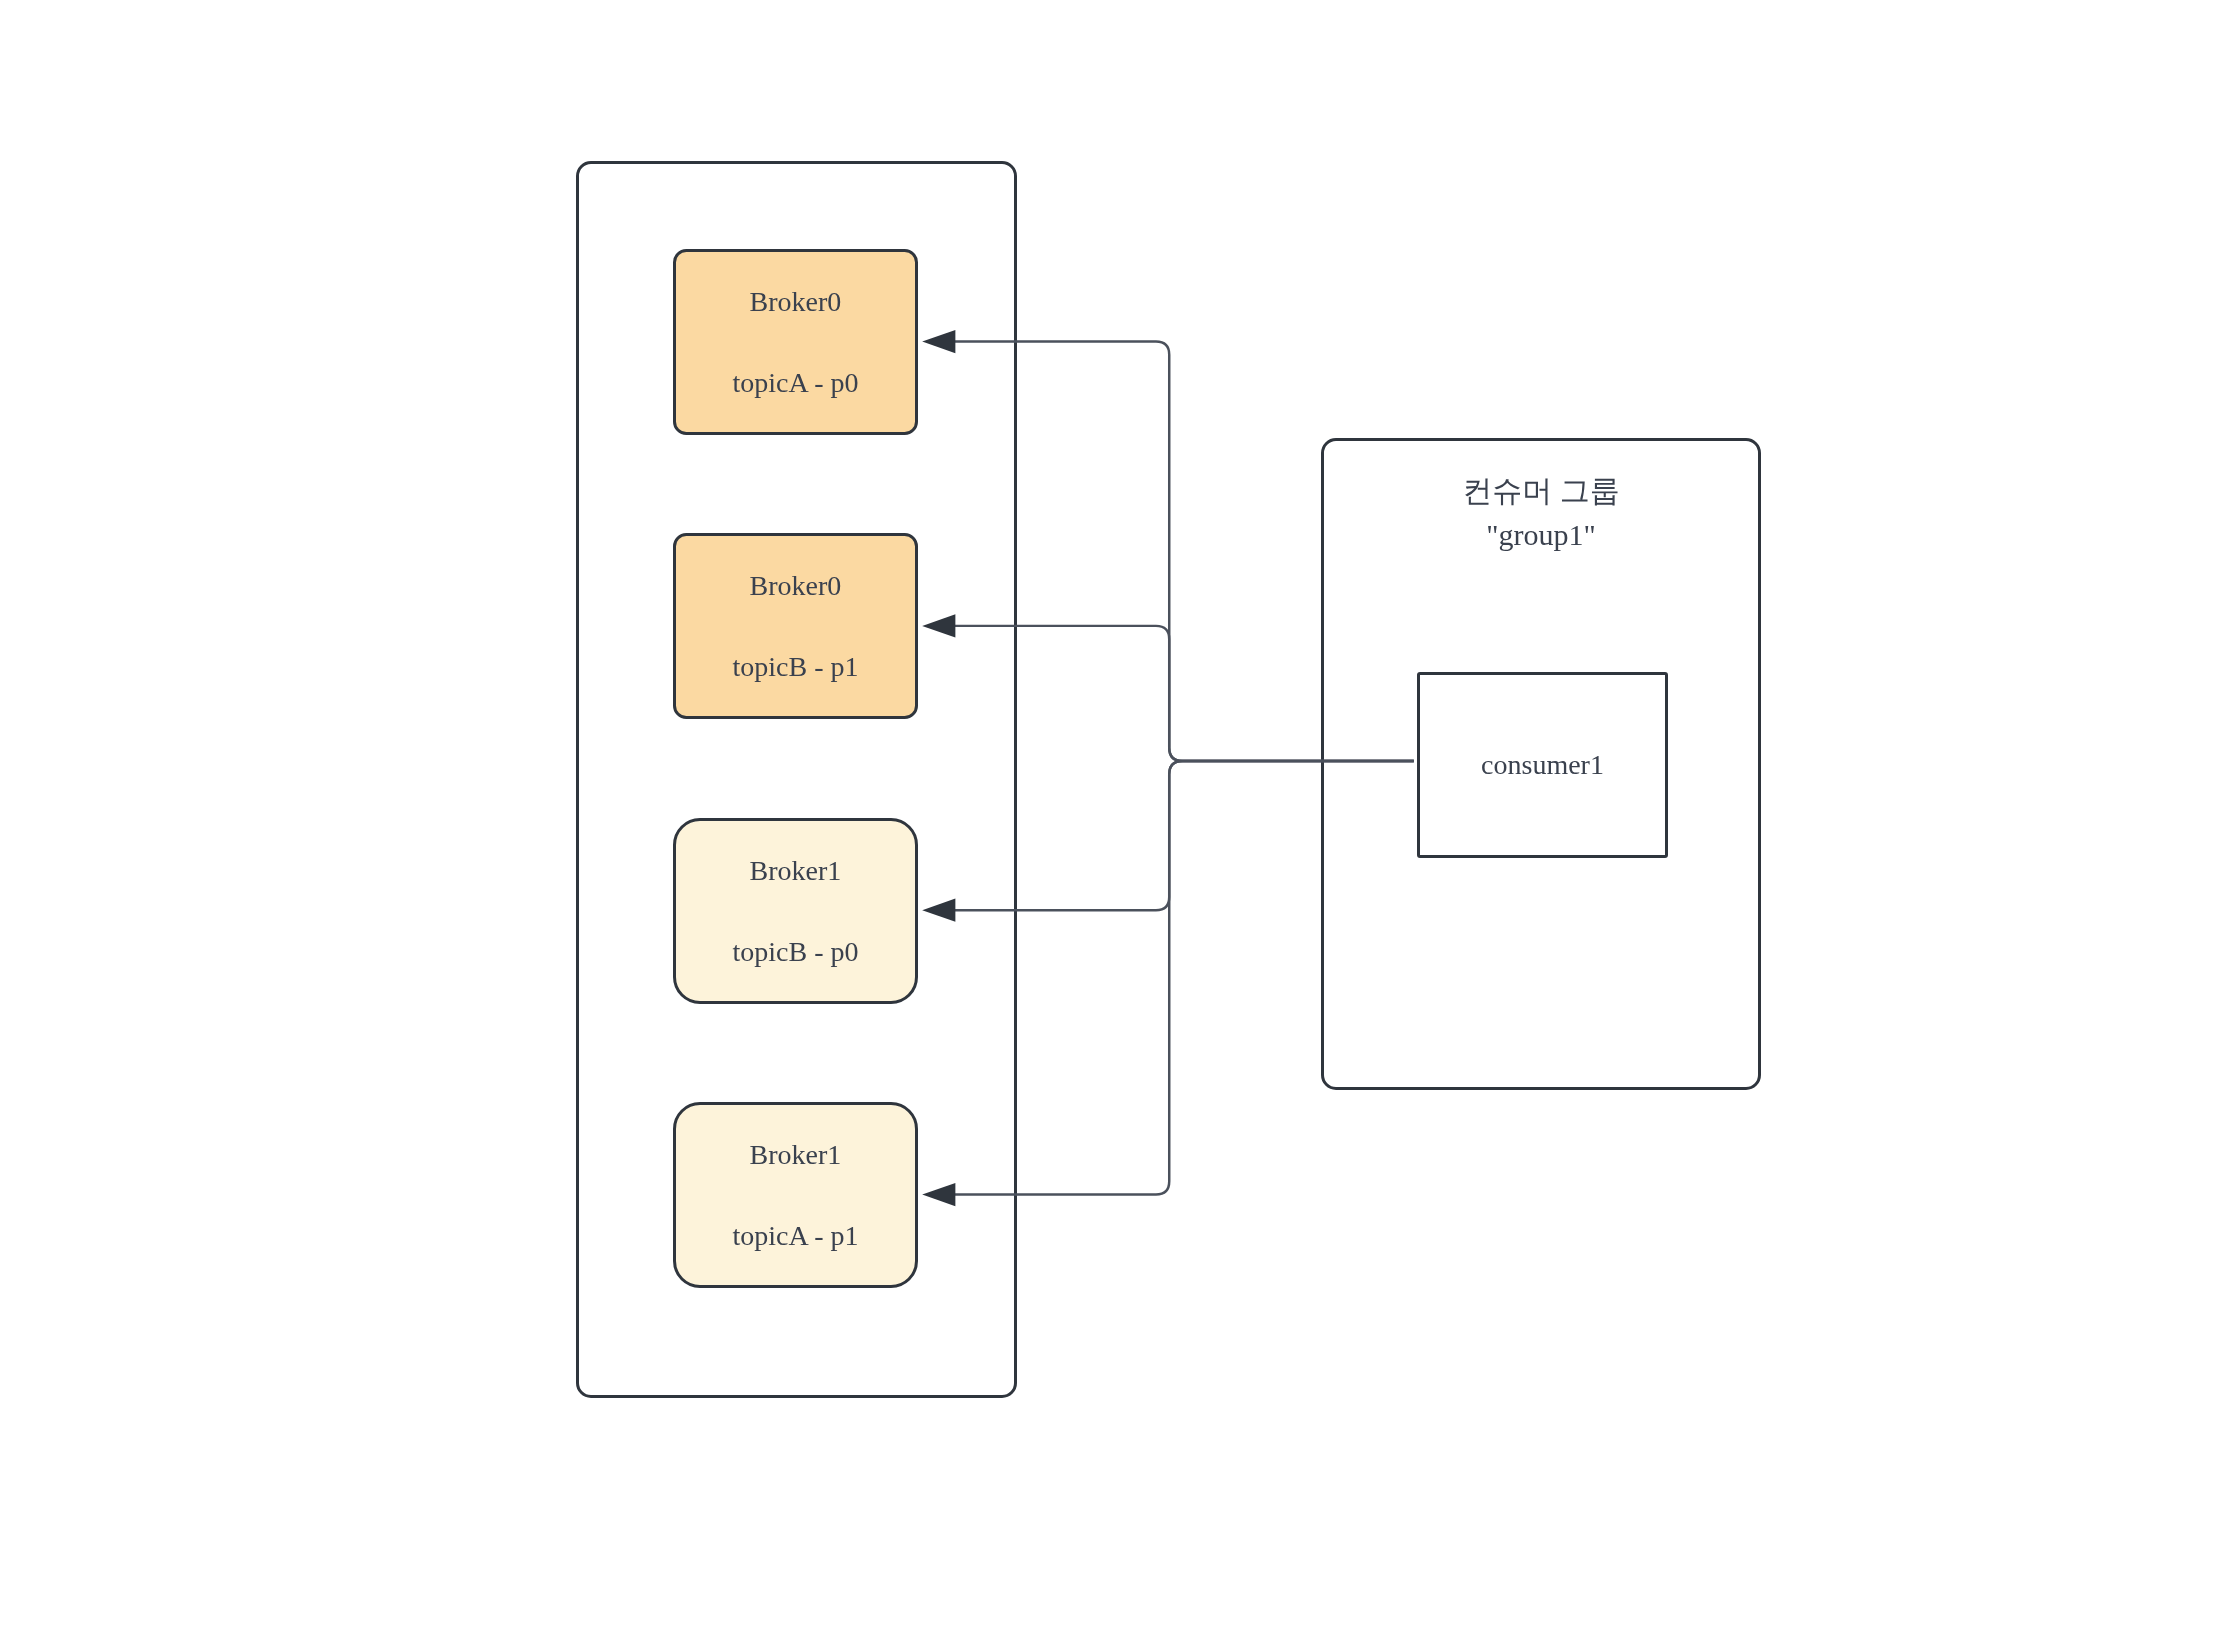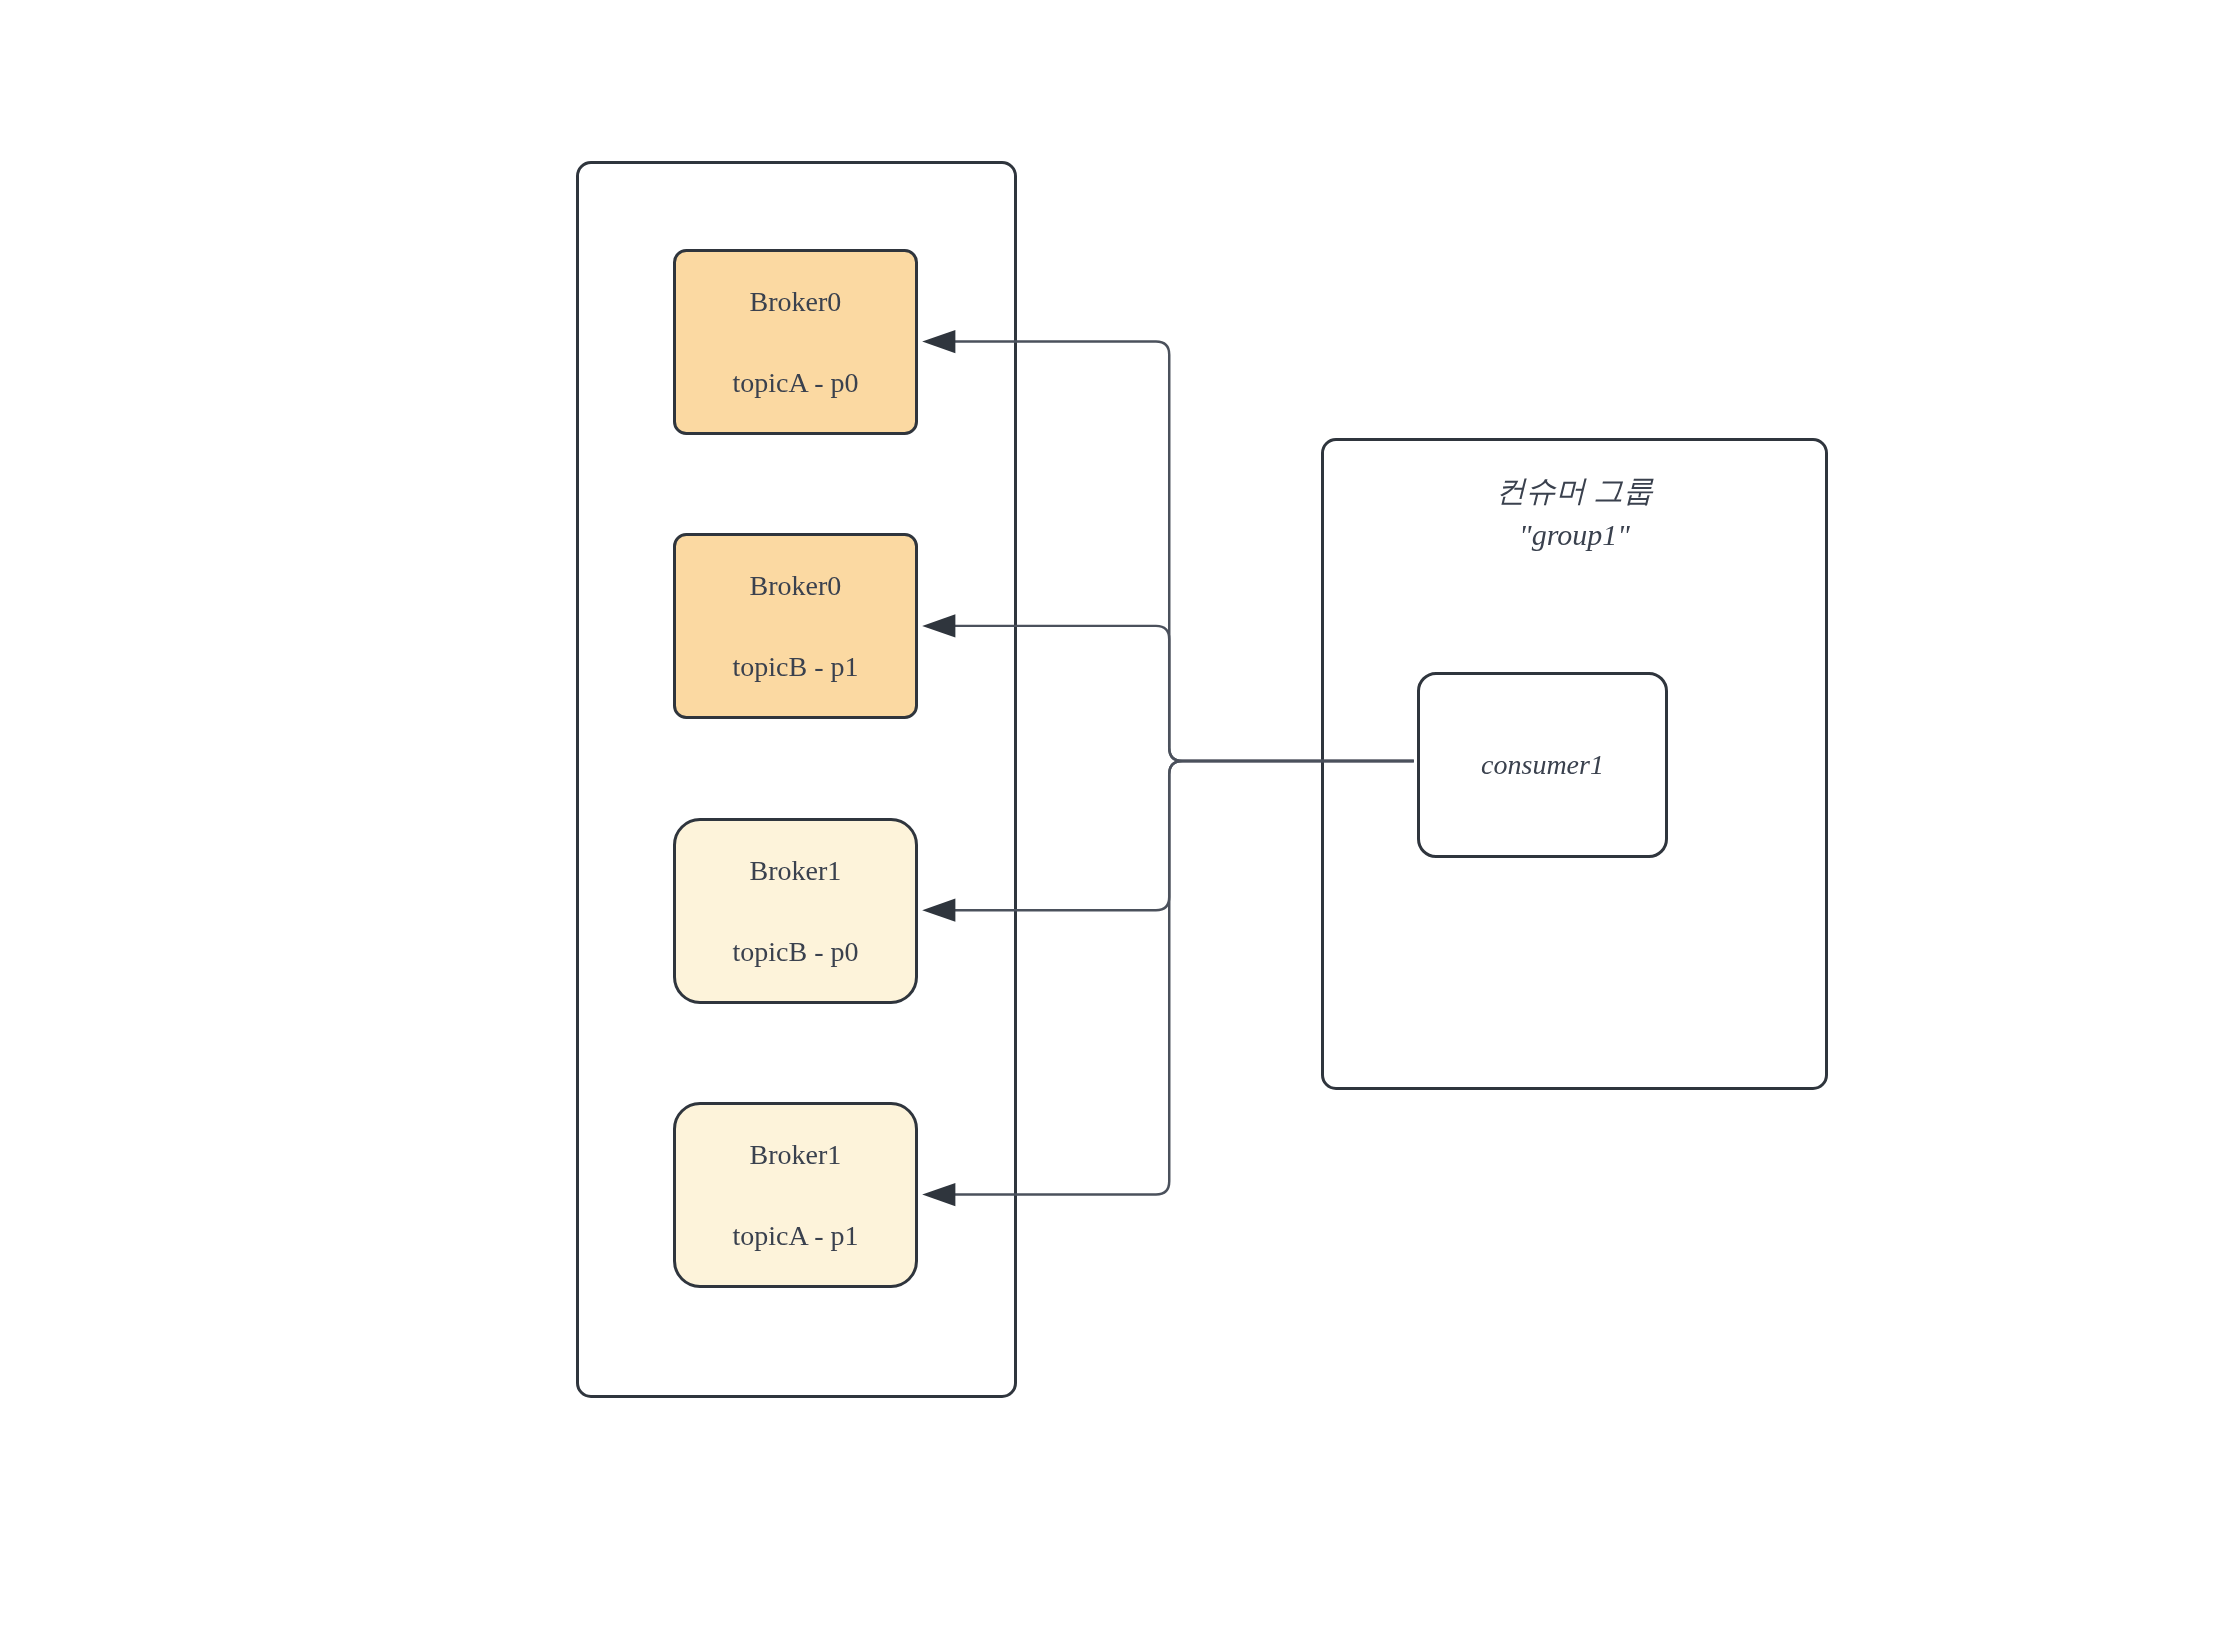--- a/index.html
+++ b/index.html
@@ -64,39 +64,38 @@
   }
   .topic-a{background:var(--topic-a);}
   .topic-b{background:var(--topic-b);border-radius:27px;}
   .b1{top:249px;}
   .b2{top:533px;}
   .b3{top:818px;}
   .b4{top:1102px;}
   .consumer-group{
     position:absolute;
     left:1321px; top:438px;
-    width:507px; height:652px;
+    width:440px; height:652px;
     border:3.3px solid var(--stroke);
     border-radius:15px;
     background:var(--bg);
     z-index:1;
-    font-style:italic;
   }
   .consumer-group-title{
     margin-top:28px;
     text-align:center;
     font-size:30px;
     line-height:44px;
   }
   .consumer-box{
     position:absolute;
     left:93px; top:231px;
     width:251px; height:186px;
     border:3.3px solid var(--stroke);
-    border-radius:19px;
+    border-radius:3px;
     background:var(--bg);
     display:flex;
     align-items:center;
     justify-content:center;
     font-size:28px;
   }
 </style>
 </head>
 <body>
 

